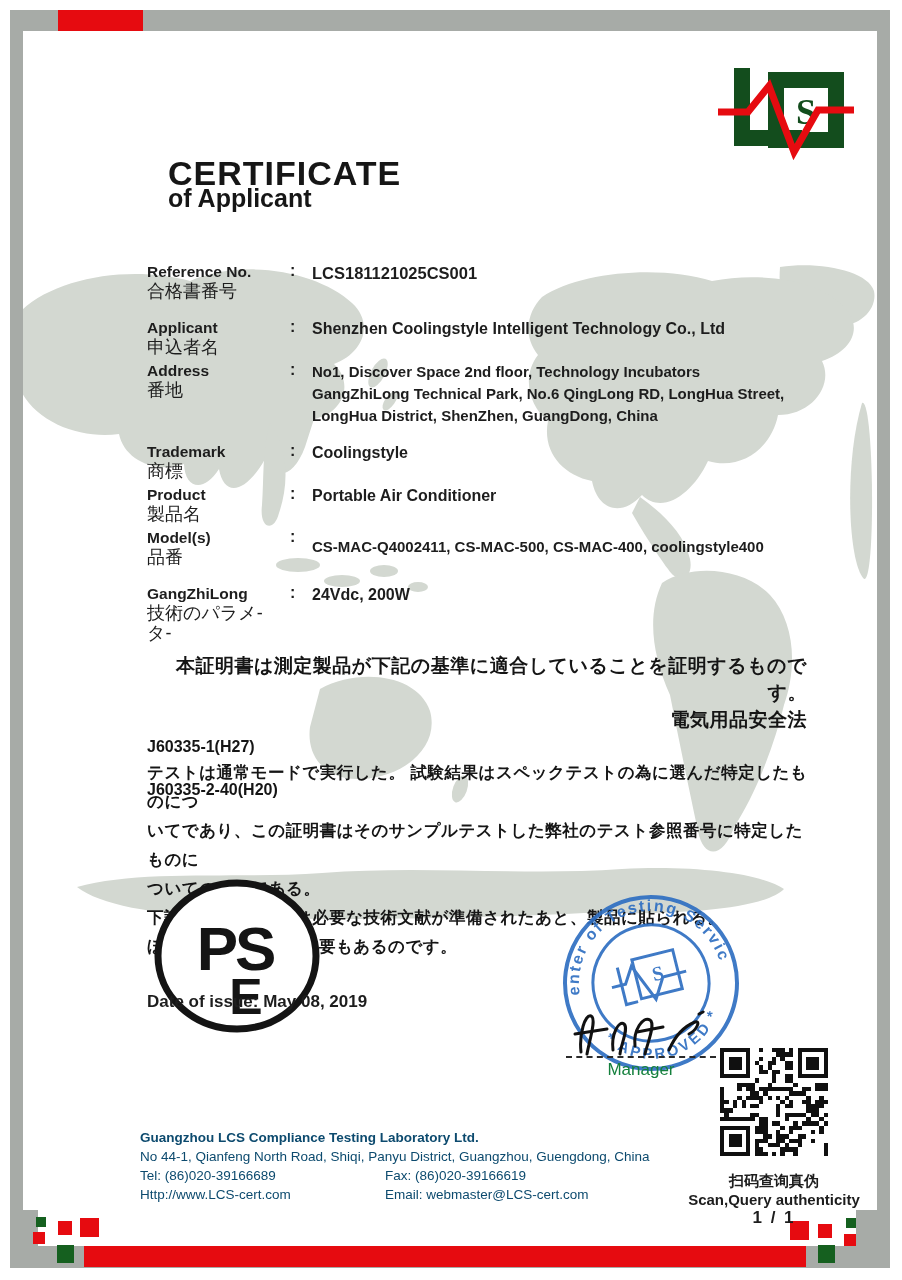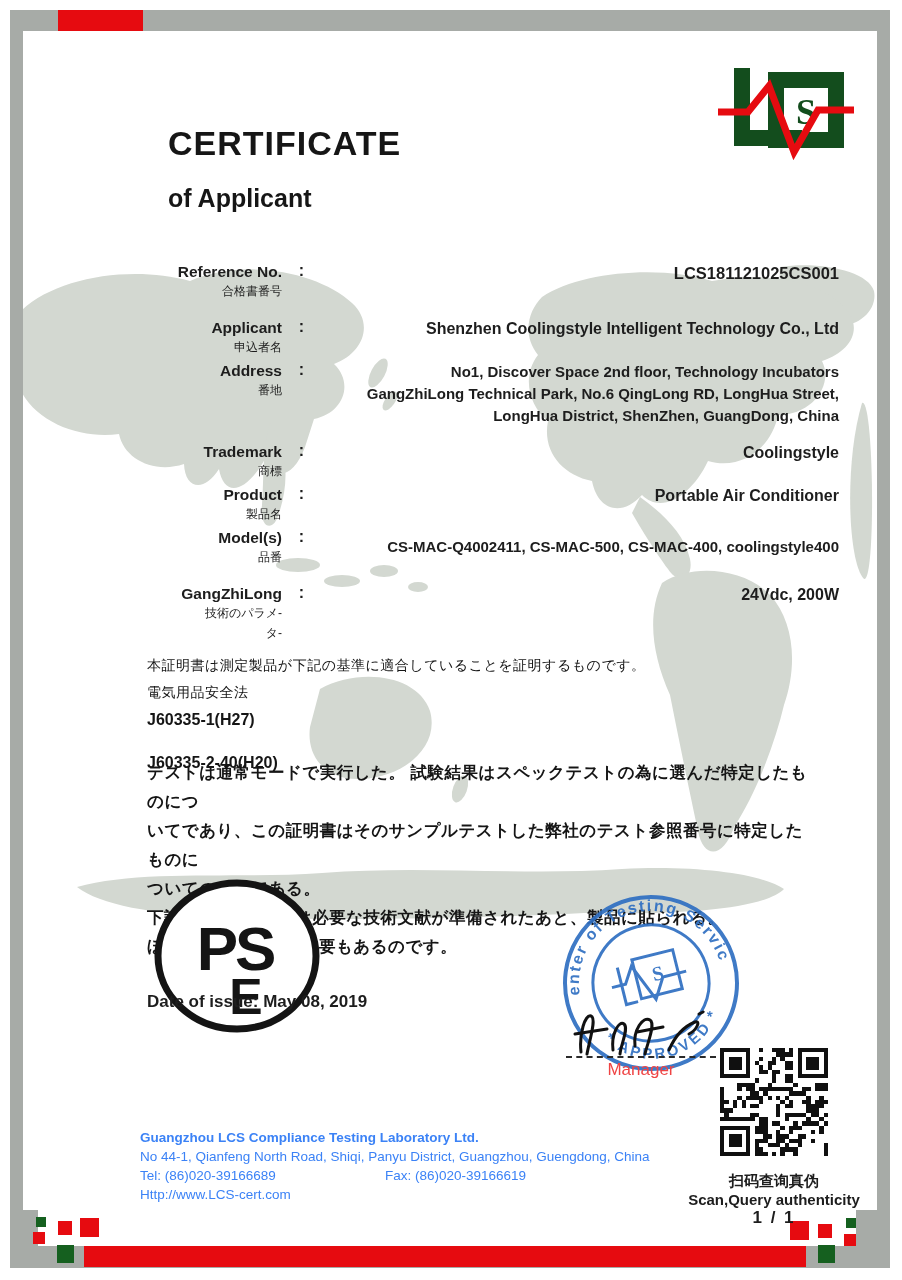--- a/index.html
+++ b/index.html
@@ -18,48 +18,48 @@
   .corner-br{position:absolute;left:856px;top:1210px;width:34px;height:58px;background:#a7aba7;}
   
   .deco{position:absolute;}
   .red{background:#e60b10;}
   .green{background:#15601f;}
   
   .map{position:absolute;left:22px;top:265px;opacity:1;}
   
   .logo{position:absolute;left:712px;top:60px;}
   
-  .title1{position:absolute;left:168px;top:124px;font-size:34px;font-weight:bold;letter-spacing:1px;color:#161616;}
+  .title1{position:absolute;left:168px;top:154px;font-size:34px;font-weight:bold;letter-spacing:1px;color:#161616;}
   .title2{position:absolute;left:168px;top:184px;font-size:25px;font-weight:bold;color:#161616;}
   
-  .frow{position:absolute;left:139px;display:flex;width:700px;text-align:right;}
+  .frow{position:absolute;left:147px;display:flex;width:700px;}
   .flabel{width:143px;flex:none;}
   .len{font-size:15.5px;font-weight:bold;line-height:19px;}
-  .ljp{font-size:12px;line-height:20px;white-space:pre-line;}
+  .ljp{font-size:18px;line-height:20px;white-space:pre-line;}
   .fcolon{width:22px;flex:none;font-size:16px;font-weight:bold;}
   .fvalue{flex:1;font-size:16px;font-weight:bold;line-height:22px;white-space:pre-line;}
   .fvalue.sz15{font-size:15px;}
   
   .stmt{position:absolute;left:147px;width:660px;color:#151515;}
-  .stmt .l1{font-size:14px;font-weight:400;letter-spacing:0.5px;line-height:27px;}
+  .stmt .l1{font-size:19px;font-weight:700;letter-spacing:0.5px;line-height:27px;text-align:right;}
   .stmt .std{font-size:16px;font-weight:bold;line-height:27px;}
   .note{position:absolute;left:147px;width:670px;font-size:16.5px;font-weight:600;letter-spacing:0.5px;line-height:29px;white-space:pre-line;color:#151515;}
   .gap{height:16px;}
   
   .pse{position:absolute;left:152px;top:878px;}
   
   .stamp{position:absolute;left:556px;top:888px;transform:rotate(-14deg);opacity:0.92;}
   
   .sig{position:absolute;left:566px;top:1002px;width:150px;text-align:center;}
   .sig-line{border-bottom:2px dashed #2a2a2a;margin-top:-6px;}
-  .sig-role{font-size:17px;color:#ef4444;margin-top:2px;}
+  .sig-role{font-size:17px;color:#15803d;margin-top:2px;}
   
   .date{position:absolute;left:147px;top:992px;font-size:17px;font-weight:bold;}
   
-  .footer{position:absolute;left:140px;top:1128px;font-size:13.5px;line-height:19px;color:#3b82f6;}
+  .footer{position:absolute;left:140px;top:1128px;font-size:13.5px;line-height:19px;color:#0c4a6e;}
   .footer .cols{display:grid;grid-template-columns:245px auto;}
   
   .qrblock{position:absolute;left:688px;top:1048px;width:172px;text-align:center;}
   .qr{display:inline-block;width:108px;height:108px;}
   .qr-cap-cn{font-size:15px;font-weight:bold;margin-top:12px;}
   .qr-cap-en{font-size:15px;font-weight:bold;}
   .qr-page{font-size:17px;font-weight:bold;letter-spacing:2px;margin-top:0;}
 </style>
 </head>
 <body>
@@ -252,20 +252,21 @@
 
   <div class="date">Date of issue: May 08, 2019</div>
 
   <div class="footer">
     <div style="font-weight:bold">Guangzhou LCS Compliance Testing Laboratory Ltd.</div>
     <div>No 44-1, Qianfeng North Road, Shiqi, Panyu District, Guangzhou, Guengdong, China</div>
     <div class="cols">
       <span>Tel: (86)020-39166689</span>
       <span>Fax: (86)020-39166619</span>
       <span>Http://www.LCS-cert.com</span>
+      <span>Email: webmaster@LCS-cert.com</span>
     </div>
   </div>
 
   <div class="qrblock">
     <div class="qr"><svg width="108" height="108" viewBox="0 0 25 25" shape-rendering="crispEdges">
           <rect x="9" y="0" width="1" height="1" fill="#101010"></rect>
           <rect x="12" y="0" width="1" height="1" fill="#101010"></rect>
           <rect x="13" y="0" width="1" height="1" fill="#101010"></rect>
           <rect x="14" y="0" width="1" height="1" fill="#101010"></rect>
           <rect x="16" y="0" width="1" height="1" fill="#101010"></rect>

